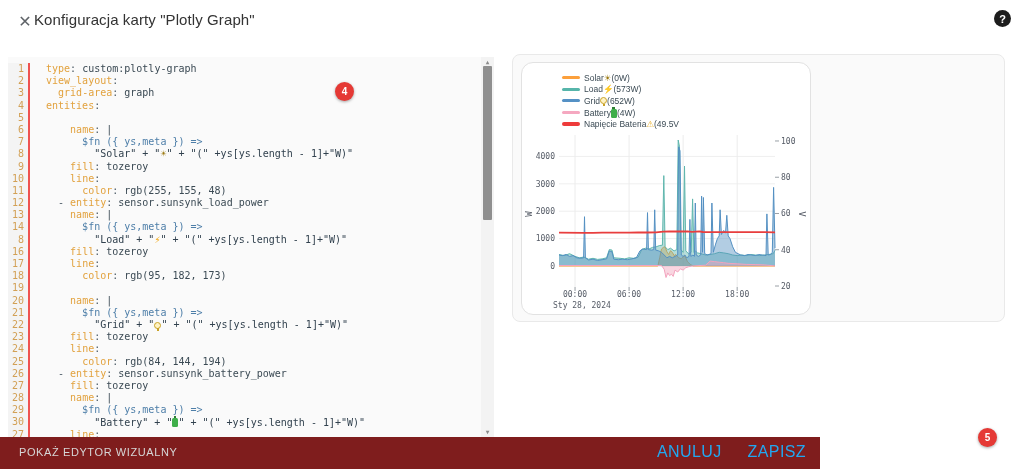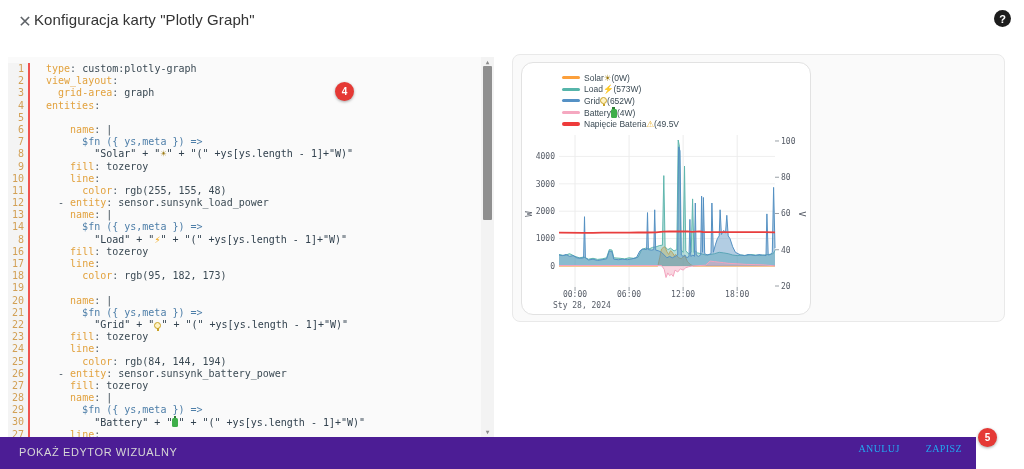--- a/index.html
+++ b/index.html
@@ -54,26 +54,26 @@
     background:#fafafa; border:1px solid #e9e9e9; border-radius:8px; }
   .card { position:absolute; left:8px; top:7px; width:290px; height:253px;
     background:#fff; border:1px solid #e2e2e2; border-radius:12px; overflow:hidden; }
   .legend { position:absolute; left:40px; top:9px; }
   .legend-item { display:flex; align-items:center; height:11.6px; cursor:pointer; }
   .swatch { width:18px; height:3px; border-radius:2px; flex:0 0 auto; }
   .legend-label { margin-left:4px; font-size:8.5px; color:#3b4a54; white-space:pre; display:flex; align-items:center; }
   .chart-svg { position:absolute; left:0; top:0; }
 
   
-  .footer { position:absolute; left:0; bottom:0; width:976px; height:32px; background:#4c1d95; }
+  .footer { position:absolute; left:0; bottom:0; width:820px; height:32px; background:#7f1d1d; }
   .visual-editor-link { position:absolute; left:19px; top:9px; font-size:11px; font-weight:500;
     letter-spacing:.6px; color:#d6d6d6; cursor:pointer; }
   .actions { position:absolute; right:14px; top:6px; display:flex; gap:26px; }
-  .txt-btn { font-size:10px; font-weight:500; letter-spacing:.4px; color:#22a7f0;
-    background:none; border:none; cursor:pointer; font-family:Liberation Serif, serif; }
+  .txt-btn { font-size:16px; font-weight:500; letter-spacing:.4px; color:#22a7f0;
+    background:none; border:none; cursor:pointer; font-family:Liberation Sans, sans-serif; }
 
   
   .badge { position:absolute; width:19px; height:19px; border-radius:50%; background:#e53935;
     color:#fff; font-size:10px; font-weight:bold; display:flex; align-items:center; justify-content:center;
     box-shadow:0 1px 3px rgba(0,0,0,.35); }
   .badge4 { left:335px; top:82px; }
   .badge5 { left:978px; top:428px; }
 </style>
 </head>
 <body>

